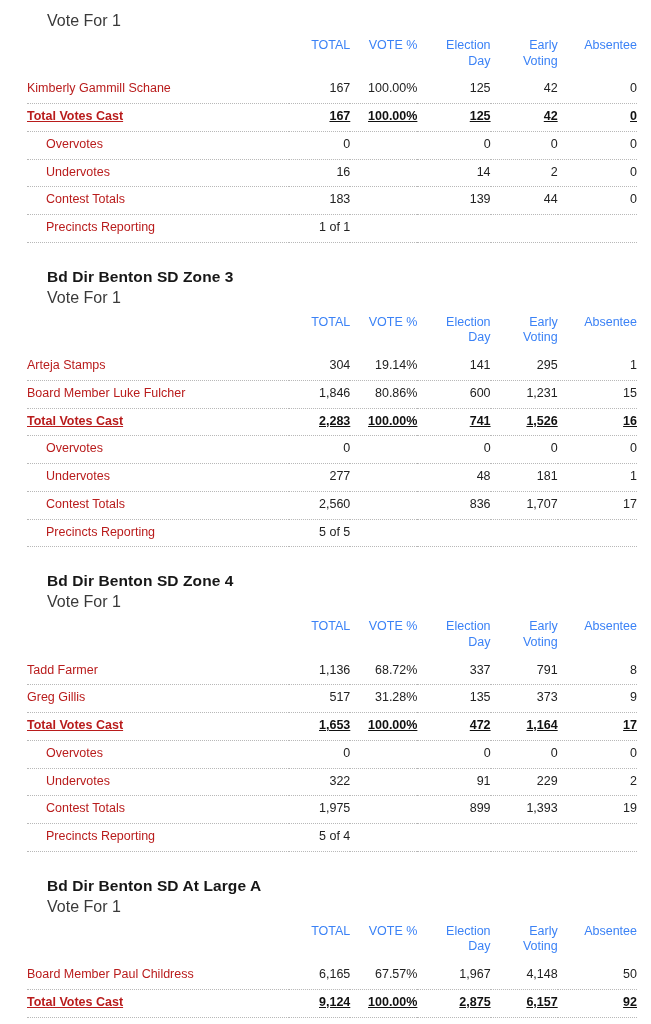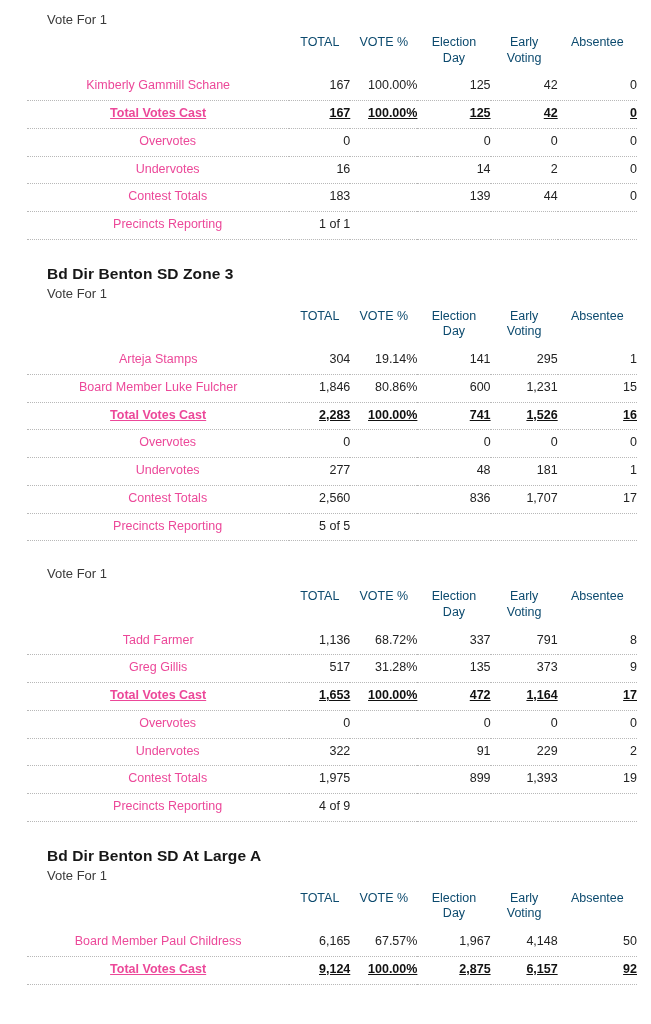--- a/index.html
+++ b/index.html
@@ -21,55 +21,55 @@
   }
   .contest-title {
     margin: 0 0 0 20px;
     font-size: 15.5px;
     font-weight: bold;
     letter-spacing: 0.1px;
     color: #171717;
   }
   .vote-for {
     margin: 3px 0 4px 20px;
-    font-size: 13px;
+    font-size: 16px;
     color: #3a3a3a;
   }
   table.results-table {
     width: 100%;
     border-collapse: collapse;
     table-layout: fixed;
     font-size: 12.5px;
     color: #222222;
   }
   table.results-table col.c-label    { width: 43%; }
   table.results-table col.c-total    { width: 10%; }
   table.results-table col.c-votepct  { width: 11%; }
   table.results-table col.c-eday     { width: 12%; }
   table.results-table col.c-early    { width: 11%; }
   table.results-table col.c-absentee { width: 13%; }
   table.results-table th {
     font-weight: normal;
-    text-align: center;
+    text-align: right;
     vertical-align: top;
     white-space: pre-line;
     line-height: 1.25;
     padding: 4px 0 7px 0;
-    color: #0c4a6e;
+    color: #3b82f6;
   }
   table.results-table td {
     padding: 6px 0 7px 0;
     text-align: right;
     vertical-align: bottom;
     border-bottom: 1px dotted #b8b8b8;
     line-height: 1.1;
   }
   table.results-table td.label-cell {
-    text-align: center;
-    color: #ec4899;
+    text-align: left;
+    color: #b91c1c;
   }
   tr.row-bold td {
     font-weight: bold;
     color: #111111;
     text-decoration: underline;
   }
   td.label-cell.indent {
     padding-left: 19px;
   }
 </style>
@@ -232,20 +232,21 @@
             <td></td>
             <td></td>
             <td></td>
             <td></td>
           </tr>
         </tbody>
     </table>
   </section>
 
   <section class="contest">
+    <h2 class="contest-title">Bd Dir Benton SD Zone 4</h2>
     <div class="vote-for">Vote For 1</div>
     <table class="results-table">
       <colgroup>
         <col class="c-label">
           <col class="c-total">
           <col class="c-votepct">
         <col class="c-eday">
           <col class="c-early">
           <col class="c-absentee">
       </colgroup>
@@ -305,21 +306,21 @@
           <tr>
             <td class="label-cell indent">Contest Totals</td>
             <td>1,975</td>
             <td></td>
             <td>899</td>
             <td>1,393</td>
             <td>19</td>
           </tr>
           <tr>
             <td class="label-cell indent">Precincts Reporting</td>
-            <td>4 of 9</td>
+            <td>5 of 4</td>
             <td></td>
             <td></td>
             <td></td>
             <td></td>
           </tr>
         </tbody>
     </table>
   </section>
 
   <section class="contest">

